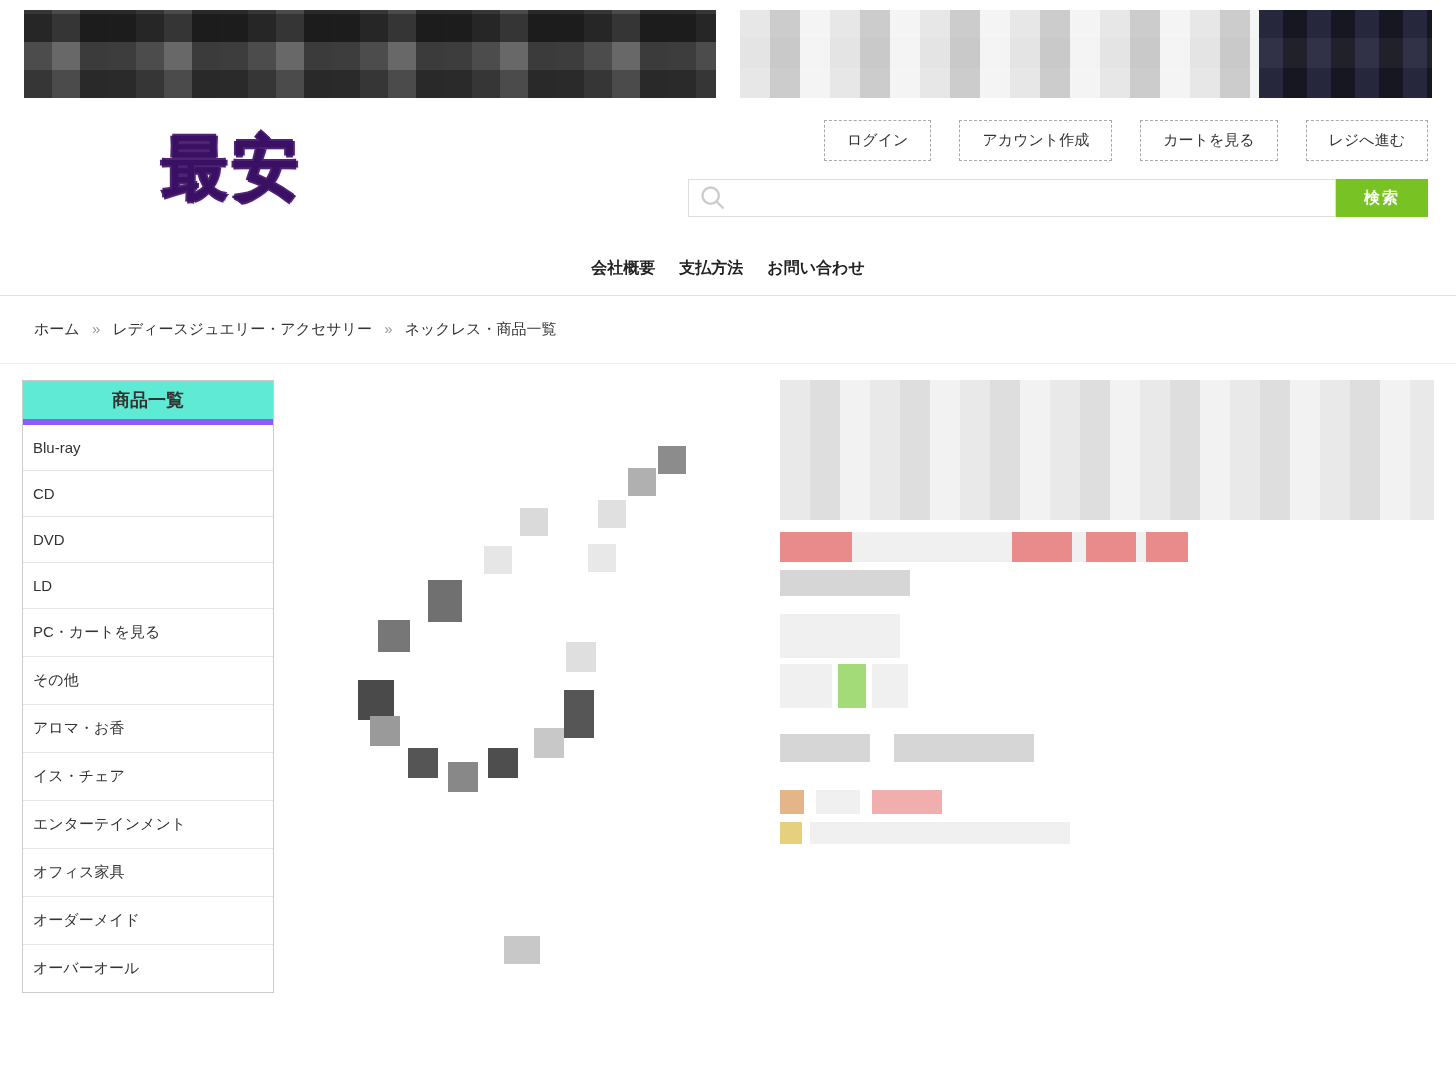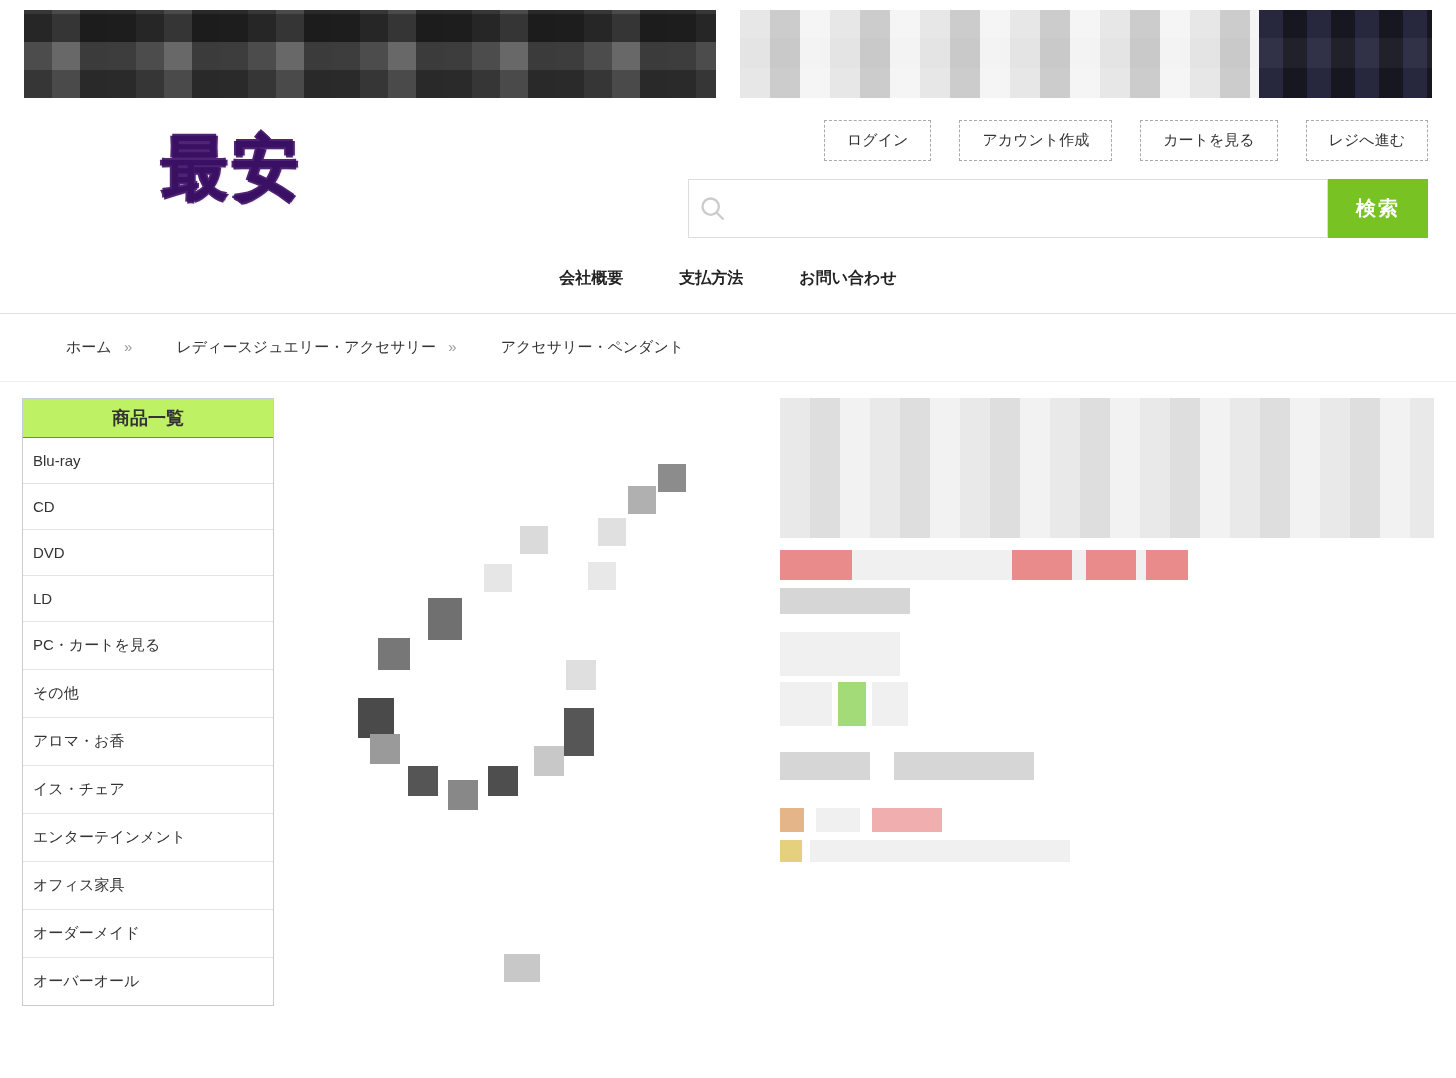--- a/index.html
+++ b/index.html
@@ -96,62 +96,62 @@
       border:none;
       outline:none;
       font-size: 22px;
       padding: 6px 12px;
       color:#333;
     }
     .search-input::placeholder { color:#b8b8b8; }
     .search-btn {
       background:#78c224;
       color:#fff;
-      font-size:20px;
-      padding: 16px 28px;
+      font-size:16px;
+      padding: 8px 28px;
       border:none;
       cursor:pointer;
       font-weight:bold;
       letter-spacing:2px;
     }
     .nav-row {
       display:flex;
       justify-content:center;
-      gap:56px;
-      padding: 22px 0 24px 0;
+      gap:24px;
+      padding: 22px 0 16px 0;
       border-bottom:1px solid #e2e2e2;
       margin-top: 8px;
     }
     .nav-row a {
       font-size:16px;
       font-weight:bold;
       color:#222;
       text-decoration:none;
       cursor:pointer;
     }
     .breadcrumb {
       padding: 24px 34px;
       font-size:15px;
       color:#555;
       border-bottom:1px solid #eee;
     }
-    .breadcrumb a { color:#333; text-decoration:none; cursor:pointer;margin-left:32px; }
+    .breadcrumb a { color:#333; text-decoration:none; cursor:pointer; }
     .bc-sep { margin: 0 8px; color:#999; }
     .content { display:flex; padding: 16px 22px; gap: 14px; align-items:flex-start; }
     .sidebar {
       flex: 0 0 252px;
       border:1px solid #ccc;
     }
     .sidebar-title {
       text-align:center;
       font-size:18px;
       font-weight:bold;
       padding: 7px 0;
-      border-bottom:1px solid #8b5cf6;
-      background:#bef264;
+      border-bottom:6px solid #8b5cf6;
+      background:#5eead4;
     }
     .sidebar-list { list-style:none; }
     .sidebar-list li {
       padding: 14px 10px;
       border-bottom:1px solid #e4e4e4;
       font-size:15px;
       color:#333;
       cursor:pointer;
       font-weight: 500;
     }
@@ -232,21 +232,21 @@
   <a>会社概要</a>
   <a>支払方法</a>
   <a>お問い合わせ</a>
 </div>
 
 <div class="breadcrumb">
   <a>ホーム</a>
   <span class="bc-sep">»</span>
   <a>レディースジュエリー・アクセサリー</a>
   <span class="bc-sep">»</span>
-  <a>アクセサリー・ペンダント</a>
+  <a>ネックレス・商品一覧</a>
 </div>
 
 <div class="content">
   <aside class="sidebar">
     <div class="sidebar-title">商品一覧</div>
     <ul class="sidebar-list">
       <li>Blu-ray</li>
       <li>CD</li>
       <li>DVD</li>
       <li>LD</li>

